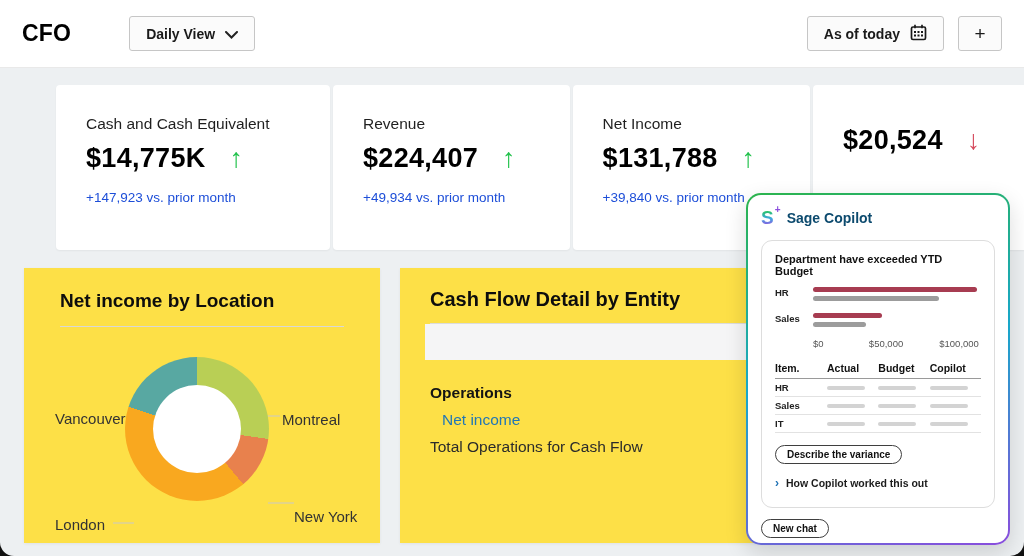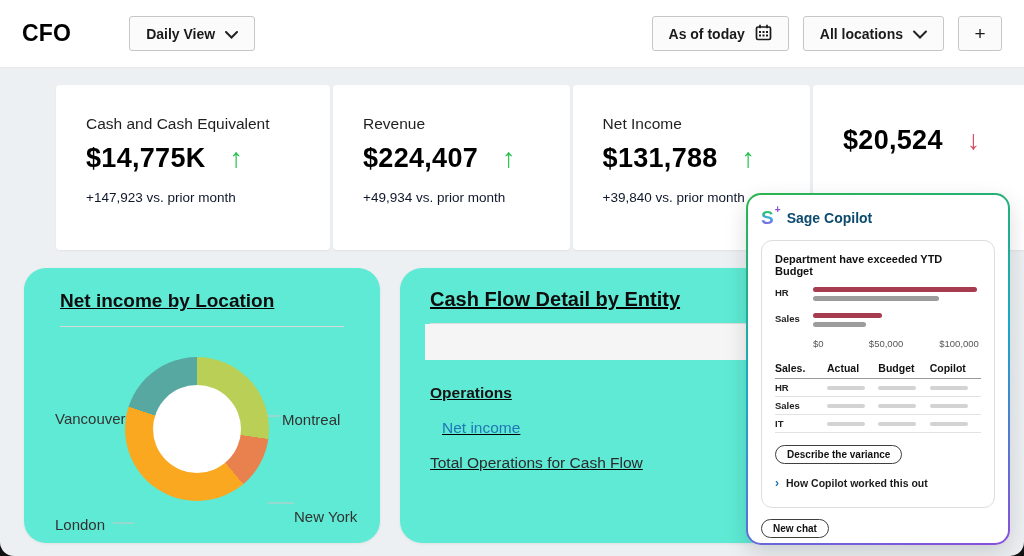--- a/index.html
+++ b/index.html
@@ -18,37 +18,37 @@
 
   
   .kpi-row { position:absolute; top:85px; left:20px; width:984px; height:165px; display:flex; gap:3px;margin-left:36px; }
   .kpi-card { background:#fff; border-radius:4px; box-shadow:0 1px 2px rgba(0,0,0,.05); padding:30px 0 0 30px; }
   .kpi-label { font-size:15.5px; color:#1f1f1f; }
   .kpi-value-row { display:flex; align-items:center; margin-top:10px; }
   .kpi-value { font-size:27px; font-weight:800; color:#000; letter-spacing:.3px; }
   .kpi-arrow { margin-left:24px; font-size:27px; font-weight:800; line-height:1; }
   .kpi-arrow.up { color:#22c24c; }
   .kpi-arrow.down { color:#d5495c; }
-  .kpi-delta { margin-top:16px; font-size:13.5px; color:#0f172a; }
-
-  
-  .panel { position:absolute; background:#5eead4; border-radius:22px; box-shadow:0 1px 3px rgba(0,0,0,.06);text-decoration:underline; }
+  .kpi-delta { margin-top:16px; font-size:13.5px; color:#1d4ed8; }
+
+  
+  .panel { position:absolute; background:#fde047; border-radius:0; box-shadow:0 1px 3px rgba(0,0,0,.06); }
   .donut-card { left:24px; top:268px; width:356px; height:275px; }
   .donut-title { font-size:19px; font-weight:800; color:#0d0d0d; margin:22px 0 0 36px; }
   .donut-rule { margin:14px 36px 0 36px; border:none; border-top:1px solid #d8d8d8; }
   .donut-area { position:relative; width:100%; height:215px; }
   .donut { position:absolute; left:101px; top:30px; width:144px; height:144px; border-radius:50%; }
   .donut-hole { position:absolute; left:28px; top:28px; width:88px; height:88px; border-radius:50%; background:#fff; }
   .donut-label { position:absolute; font-size:15px; color:#333; white-space:nowrap; }
   .connectors { position:absolute; left:0; top:0; }
 
   .cashflow-card { left:400px; top:268px; width:372px; height:275px; }
   .cf-title { font-size:20px; font-weight:800; color:#0d0d0d; margin:20px 0 0 30px; padding-bottom:12px; border-bottom:1px solid #dcdcdc; }
   .cf-band { height:36px; background:#f5f5f6; margin-left:25px; }
-  .cf-rows { margin:24px 0 0 30px; display:flex; flex-direction:column; gap:17px; }
+  .cf-rows { margin:24px 0 0 30px; display:flex; flex-direction:column; gap:9px; }
   .cf-row { font-size:15.5px; color:#2b2b2b; }
   .cf-row.section-bold { font-weight:800; color:#141414; }
   .cf-row.link { color:#2277b5; margin-left:12px; cursor:pointer; }
 
   
   .copilot { position:absolute; left:746px; top:193px; width:264px; height:352px; border-radius:15px; padding:2px; background:linear-gradient(165deg,#2cb44c 0%,#18a7ca 48%,#8a4ddd 100%); box-shadow:0 8px 22px rgba(0,0,0,.14); }
   .copilot-inner { width:100%; height:100%; background:#fff; border-radius:13px; padding:13px 13px 0 13px; position:relative; }
   .copilot-head { display:flex; align-items:center; gap:7px; }
   .sage-logo { font-size:19px; font-weight:800; line-height:1; background:linear-gradient(180deg,#24c74e 10%,#3fa9e0 55%,#9b4de0 95%); -webkit-background-clip:text; background-clip:text; color:transparent; position:relative; padding-right:6px; }
   .sage-plus { position:absolute; right:-1px; top:-3px; font-size:10px; font-weight:800; color:#8a4ddd; }
@@ -104,28 +104,20 @@
             <line x1="12" y1="0.8" x2="12" y2="4.2" stroke="#1a1a1a" stroke-width="1.7"></line>
             <rect x="4" y="7" width="2" height="2" fill="#1a1a1a"></rect>
               <rect x="7.5" y="7" width="2" height="2" fill="#1a1a1a"></rect>
               <rect x="11" y="7" width="2" height="2" fill="#1a1a1a"></rect>
             <rect x="4" y="10.5" width="2" height="2" fill="#1a1a1a"></rect>
               <rect x="7.5" y="10.5" width="2" height="2" fill="#1a1a1a"></rect>
               <rect x="11" y="10.5" width="2" height="2" fill="#1a1a1a"></rect>
           </svg>
         </span>
       </button>
-      <button class="btn">
-        <span>All locations</span>
-        <span>
-          <svg width="14" height="9" viewBox="0 0 14 9">
-              <polyline points="1,1.5 7,7.5 13,1.5" fill="none" stroke="#222" stroke-width="2" stroke-linecap="round"></polyline>
-            </svg>
-        </span>
-      </button>
       <button class="btn plus-btn">
         <span>+</span>
       </button>
     </div>
   </header>
 
   <div class="kpi-row" id="kpi-row">
       <div class="kpi-card" style="flex: 280 0 0px;">
         <div class="kpi-label">Cash and Cash Equivalent</div>
         <div class="kpi-value-row">
@@ -219,21 +211,21 @@
             </div>
           </div>
         <div class="axis-row" id="axis-row">
             <span class="axis-tick first" style="left: 0%;">$0</span>
             <span class="axis-tick" style="left: 43.4783%;">$50,000</span>
             <span class="axis-tick" style="left: 86.9565%;">$100,000</span>
           </div>
 
         <div class="mini-table">
           <div class="mt-header" id="mt-header">
-              <span class="mt-col c0">Sales.</span>
+              <span class="mt-col c0">Item.</span>
               <span class="mt-col c1">Actual</span>
               <span class="mt-col c2">Budget</span>
               <span class="mt-col c3">Copilot</span>
             </div>
           <div id="mt-body">
               <div class="mt-row">
                 <span class="mt-col c0">HR</span>
                 <span class="mt-col">
                   <span class="ph" style="display: block;"></span>
                 </span>

